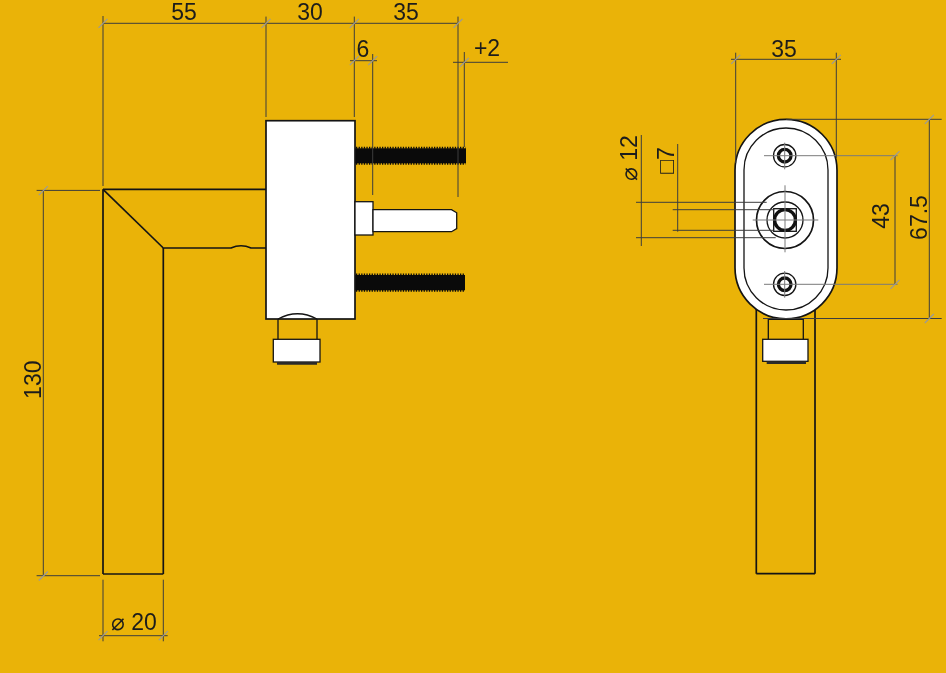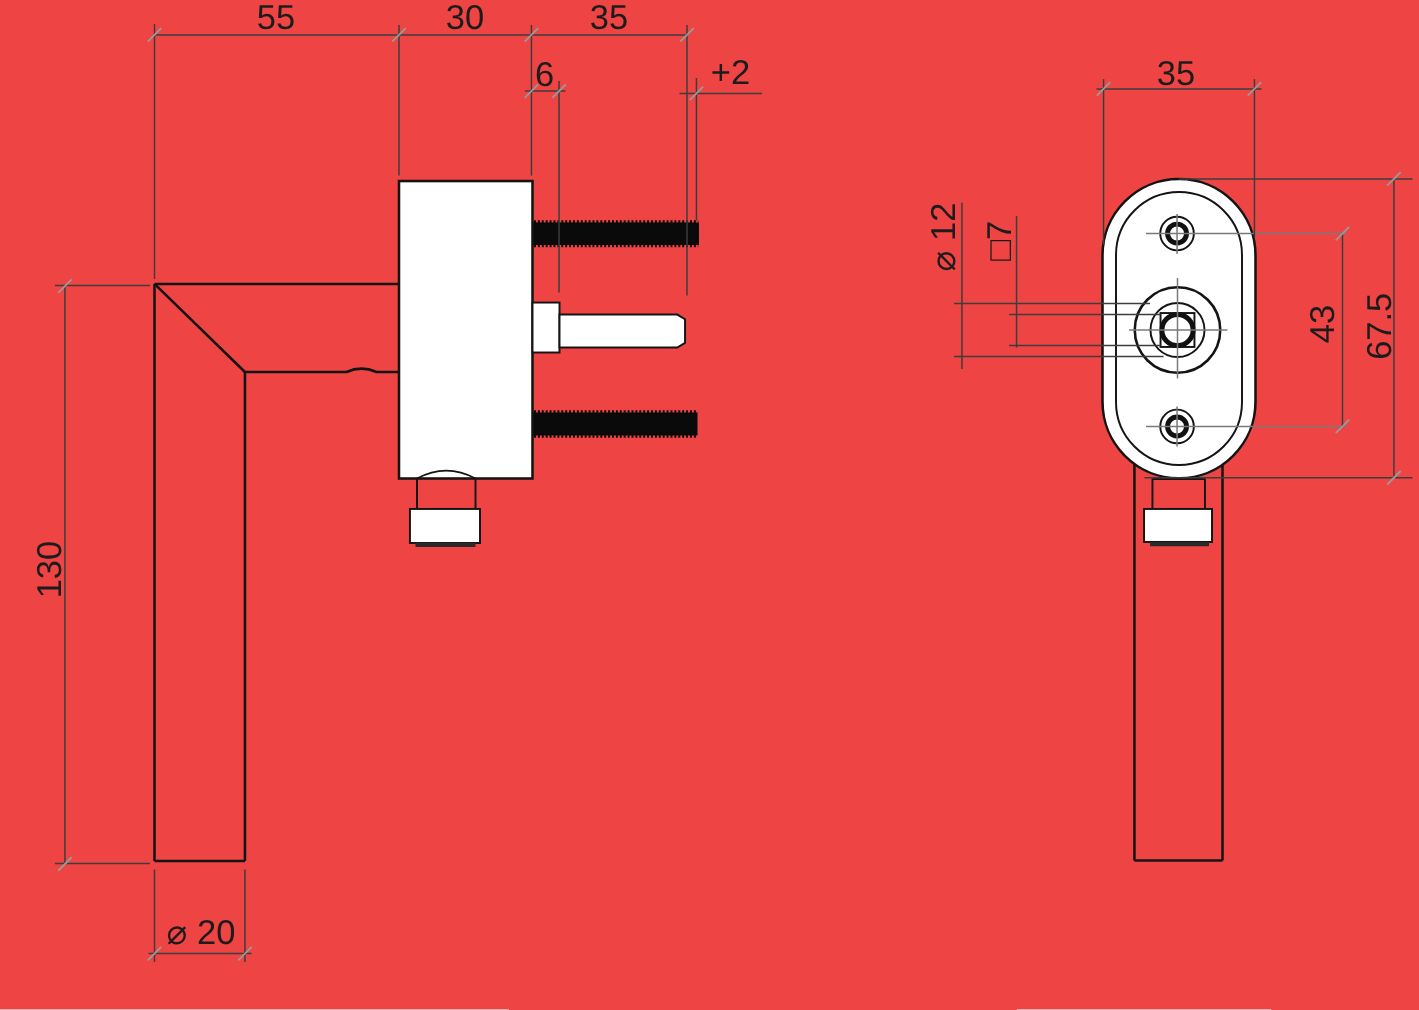--- a/index.html
+++ b/index.html
@@ -1,16 +1,16 @@
 <!DOCTYPE html>
 <html><head>
 <meta charset="utf-8">
 <style>
   html,body{margin:0;padding:0;background:#ffffff;}
-  .stage{position:relative;width:946px;height:673px;background:#ef4444;overflow:hidden;
+  .stage{position:relative;width:946px;height:673px;background:#eab308;overflow:hidden;
          font-family:"Liberation Sans","DejaVu Sans",sans-serif;text-align:center;}
   svg{display:block;}
   .obj{stroke:#141414;stroke-width:1.7;fill:none;stroke-linecap:butt;}
   .obj-thin{stroke:#141414;stroke-width:1.3;fill:none;}
   .whitefill{fill:#ffffff;}
   .nofill{fill:none;}
   .blackfill{fill:#0a0a0a;stroke:none;}
   .serr{stroke:#0a0a0a;stroke-width:2;fill:none;stroke-dasharray:1.3 1.3;}
   .dim{stroke:#3d3d3d;stroke-width:1;fill:none;}
   .cl{stroke:#7a7a7a;stroke-width:1;fill:none;}

